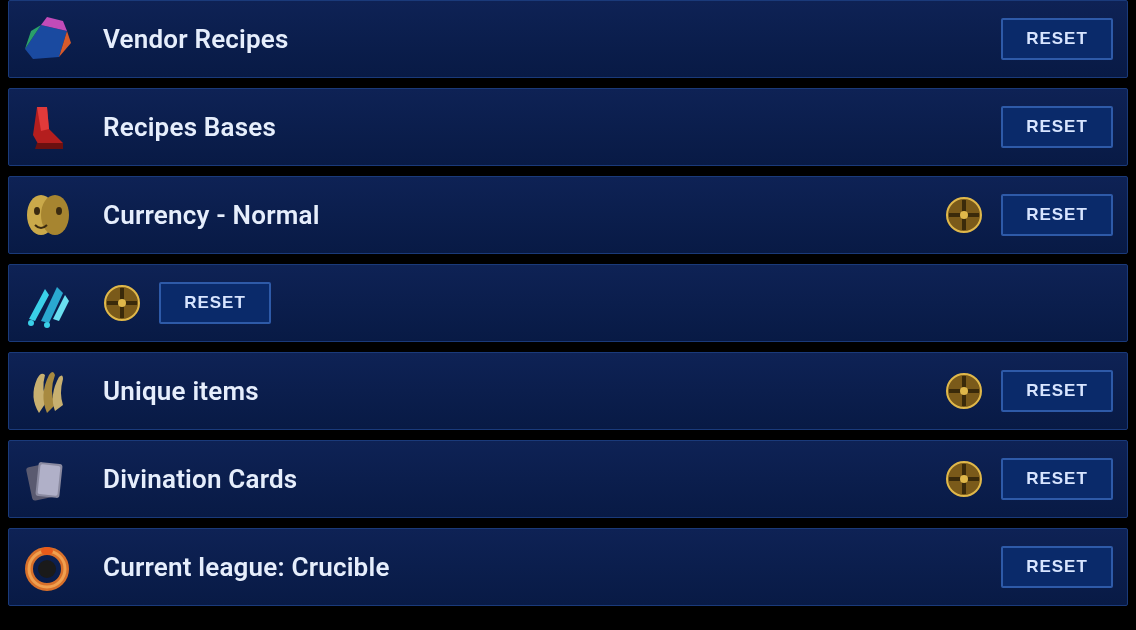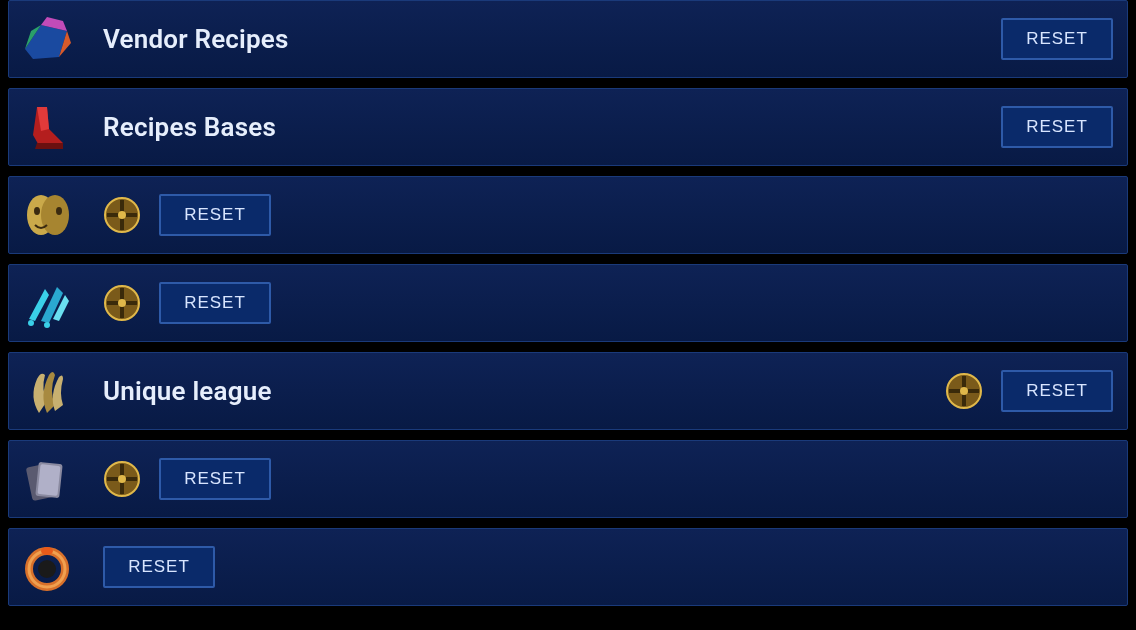--- a/index.html
+++ b/index.html
@@ -46,21 +46,21 @@
     width: 38px;
     height: 38px;
     margin-right: 18px;
     flex-shrink: 0;
   }
   .btn {
     background: #0a2a6a;
     border: 2px solid #2e5aa8;
     color: #d8e5ff;
     font-size: 17px;
-    font-weight: 400;
+    font-weight: 700;
     letter-spacing: 1px;
     width: 112px;
     height: 42px;
     border-radius: 2px;
     cursor: pointer;
     text-align: center;
   }
 </style>
 </head>
 <body>
@@ -95,20 +95,21 @@
   <div class="row">
     <span class="row-icon">
       <svg viewBox="0 0 56 56" width="56" height="56">
         <ellipse cx="22" cy="28" rx="14" ry="20" fill="#caa94a"></ellipse>
         <ellipse cx="36" cy="28" rx="14" ry="20" fill="#a78530"></ellipse>
         <ellipse cx="18" cy="24" rx="3" ry="4" fill="#3a2a10"></ellipse>
         <ellipse cx="40" cy="24" rx="3" ry="4" fill="#3a2a10"></ellipse>
         <path d="M16 38 Q22 44 28 38" stroke="#3a2a10" stroke-width="2" fill="none"></path>
       </svg>
     </span>
+    <span class="row-label">Currency - Normal</span>
     <span class="orb">
       <svg viewBox="0 0 38 38" width="38" height="38">
         <circle cx="19" cy="19" r="17" fill="#7a5a1a"></circle>
         <circle cx="19" cy="19" r="17" fill="none" stroke="#e0b84a" stroke-width="2"></circle>
         <path d="M19 4 L19 34 M4 19 L34 19" stroke="#3a2a0a" stroke-width="4"></path>
         <circle cx="19" cy="19" r="4" fill="#e0b84a"></circle>
       </svg>
     </span>
     <button class="btn">RESET</button>
   </div>
@@ -135,56 +136,58 @@
   </div>
 
   <div class="row">
     <span class="row-icon">
       <svg viewBox="0 0 56 56" width="56" height="56">
         <path d="M20 50 Q10 34 18 16 Q22 8 26 12 Q22 26 28 38 Z" fill="#c8b070"></path>
         <path d="M28 50 Q20 32 30 12 Q34 6 36 12 Q30 28 36 42 Z" fill="#a88a40"></path>
         <path d="M36 48 Q30 32 40 14 Q44 10 44 16 Q40 30 44 42 Z" fill="#c8b070"></path>
       </svg>
     </span>
-    <span class="row-label">Unique league</span>
+    <span class="row-label">Unique items</span>
     <span class="orb">
       <svg viewBox="0 0 38 38" width="38" height="38">
         <circle cx="19" cy="19" r="17" fill="#7a5a1a"></circle>
         <circle cx="19" cy="19" r="17" fill="none" stroke="#e0b84a" stroke-width="2"></circle>
         <path d="M19 4 L19 34 M4 19 L34 19" stroke="#3a2a0a" stroke-width="4"></path>
         <circle cx="19" cy="19" r="4" fill="#e0b84a"></circle>
       </svg>
     </span>
     <button class="btn">RESET</button>
   </div>
 
   <div class="row">
     <span class="row-icon">
       <svg viewBox="0 0 56 56" width="56" height="56">
         <rect x="10" y="14" width="24" height="34" rx="3" fill="#5a5a70" transform="rotate(-12 22 31)"></rect>
         <rect x="18" y="12" width="24" height="34" rx="3" fill="#8a8aa0" transform="rotate(6 30 29)"></rect>
         <rect x="20" y="14" width="20" height="30" rx="2" fill="#b0b0c8" transform="rotate(6 30 29)"></rect>
       </svg>
     </span>
+    <span class="row-label">Divination Cards</span>
     <span class="orb">
       <svg viewBox="0 0 38 38" width="38" height="38">
         <circle cx="19" cy="19" r="17" fill="#7a5a1a"></circle>
         <circle cx="19" cy="19" r="17" fill="none" stroke="#e0b84a" stroke-width="2"></circle>
         <path d="M19 4 L19 34 M4 19 L34 19" stroke="#3a2a0a" stroke-width="4"></path>
         <circle cx="19" cy="19" r="4" fill="#e0b84a"></circle>
       </svg>
     </span>
     <button class="btn">RESET</button>
   </div>
 
   <div class="row">
     <span class="row-icon">
       <svg viewBox="0 0 56 56" width="56" height="56">
         <circle cx="28" cy="30" r="18" fill="none" stroke="#d8702a" stroke-width="8"></circle>
         <circle cx="28" cy="30" r="18" fill="none" stroke="#f0a050" stroke-width="3"></circle>
         <circle cx="28" cy="30" r="9" fill="#1a1a1a"></circle>
         <ellipse cx="28" cy="12" rx="6" ry="4" fill="#e85a1a"></ellipse>
       </svg>
     </span>
+    <span class="row-label">Current league: Crucible</span>
     <button class="btn">RESET</button>
   </div>
 
 </div>
 
 </body></html>

